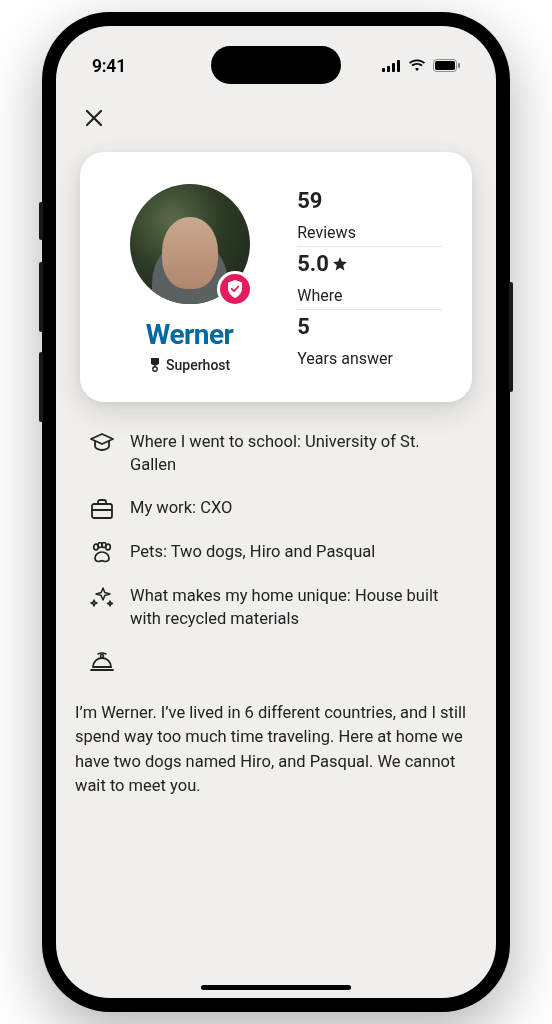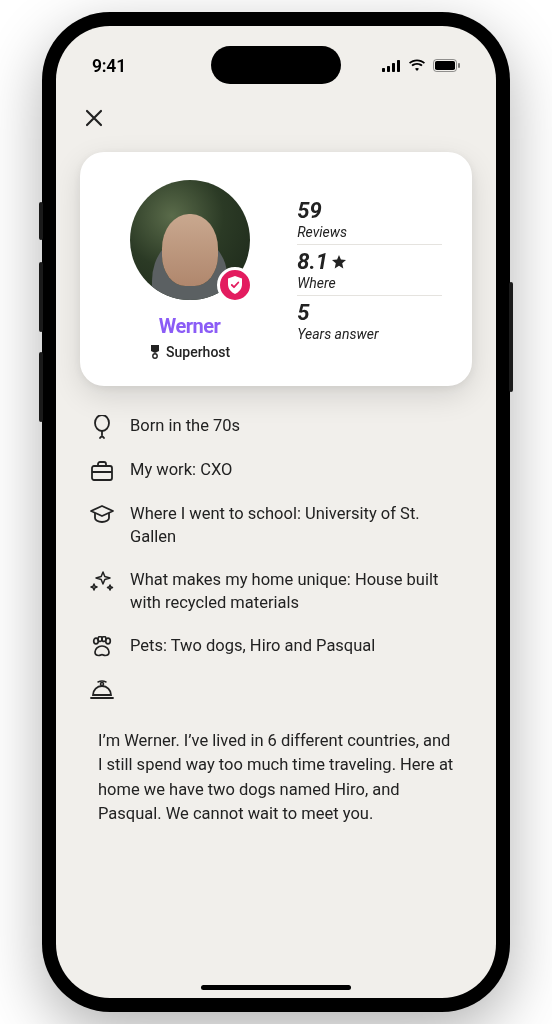--- a/index.html
+++ b/index.html
@@ -116,45 +116,44 @@
     .badge {
       position: absolute;
       bottom: -3px; right: -3px;
       width: 36px; height: 36px;
       background: #e31c5f;
       border: 3px solid #fff;
       border-radius: 50%;
       display: flex; align-items: center; justify-content: center;
     }
     .host-name {
-      font-size: 20px;
+      font-size: 28px;
       font-weight: 700;
       margin-top: 14px;
-      color: #8b5cf6;
+      color: #0369a1;
       letter-spacing: -0.5px;
     }
     .superhost-row {
       display: flex; align-items: center; gap: 5px;
       font-size: 14px; font-weight: 500; color: #222;
       margin-top: 6px;
     }
     .profile-right {
       flex: 1;
       display: flex;
       flex-direction: column;
-      justify-content: center;
+      justify-content: space-between;
       padding: 4px 0;
-      font-style: italic;
     }
     .stat { padding: 4px 0; }
     .stat-value {
       font-size: 22px; font-weight: 700; color: #222;
       display: flex; align-items: center; gap: 4px;
     }
-    .stat-label { font-size: 14px; color: #222; margin-top: 1px; }
+    .stat-label { font-size: 16px; color: #222; margin-top: 10px; }
     .divider { height: 1px; background: #e5e3df; }
     .details {
       padding: 0 34px;
       display: flex;
       flex-direction: column;
       gap: 19px;
     }
     .detail-row {
       display: flex;
       align-items: flex-start;
@@ -165,21 +164,21 @@
       flex-shrink: 0;
       display: flex; align-items: center; justify-content: center;
       margin-top: 1px;
     }
     .detail-text {
       font-size: 16.5px;
       color: #222;
       line-height: 1.42;
     }
     .bio {
-      padding: 26px 42px 0;
+      padding: 26px 19px 0;
       font-size: 16.5px;
       color: #222;
       line-height: 1.48;
     }
     .home-indicator {
       position: absolute;
       bottom: 8px;
       left: 50%;
       transform: translateX(-50%);
       width: 150px; height: 5px;
@@ -255,85 +254,76 @@
           </div>
         </div>
         <div class="profile-right">
           <div class="stat">
             <div class="stat-value">59</div>
             <div class="stat-label">Reviews</div>
           </div>
           <div class="divider"></div>
           <div class="stat">
             <div class="stat-value">
-              <span>8.1</span>
+              <span>5.0</span>
               <svg width="14" height="14" viewBox="0 0 14 14">
                   <path d="M7 0 L8.9 4.5 L14 5 L10.2 8.3 L11.3 13.5 L7 10.8 L2.7 13.5 L3.8 8.3 L0 5 L5.1 4.5 Z" fill="#222"></path>
                 </svg>
             </div>
             <div class="stat-label">Where</div>
           </div>
           <div class="divider"></div>
           <div class="stat">
             <div class="stat-value">5</div>
             <div class="stat-label">Years answer</div>
           </div>
         </div>
       </div>
 
       <div class="details">
         <div class="detail-row">
           <span class="detail-icon">
-            <svg width="22" height="24" viewBox="0 0 22 24">
-                <ellipse cx="11" cy="8" rx="7" ry="8" fill="none" stroke="#222" stroke-width="1.8"></ellipse>
-                <path d="M11 16 v4 M9 23 q2 -3 4 0" stroke="#222" stroke-width="1.8" fill="none" stroke-linecap="round"></path>
-              </svg>
-          </span>
-          <span class="detail-text">Born in the 70s</span>
+            <svg width="24" height="22" viewBox="0 0 24 22">
+                <path d="M12 2 L23 7 L12 12 L1 7 Z" fill="none" stroke="#222" stroke-width="1.8" stroke-linejoin="round"></path>
+                <path d="M5 9 v5 c0 2 3 4 7 4 s7 -2 7 -4 v-5" fill="none" stroke="#222" stroke-width="1.8"></path>
+              </svg>
+          </span>
+          <span class="detail-text">Where I went to school: University of St. Gallen</span>
         </div>
         <div class="detail-row">
           <span class="detail-icon">
             <svg width="24" height="22" viewBox="0 0 24 22">
                 <rect x="2" y="6" width="20" height="14" rx="2" fill="none" stroke="#222" stroke-width="1.8"></rect>
                 <path d="M8 6 V4 a2 2 0 0 1 2 -2 h4 a2 2 0 0 1 2 2 v2 M2 12 h20" stroke="#222" stroke-width="1.8" fill="none"></path>
               </svg>
           </span>
           <span class="detail-text">My work: CXO</span>
-        </div>
-        <div class="detail-row">
-          <span class="detail-icon">
-            <svg width="24" height="22" viewBox="0 0 24 22">
-                <path d="M12 2 L23 7 L12 12 L1 7 Z" fill="none" stroke="#222" stroke-width="1.8" stroke-linejoin="round"></path>
-                <path d="M5 9 v5 c0 2 3 4 7 4 s7 -2 7 -4 v-5" fill="none" stroke="#222" stroke-width="1.8"></path>
-              </svg>
-          </span>
-          <span class="detail-text">Where I went to school: University of St. Gallen</span>
-        </div>
-        <div class="detail-row">
-          <span class="detail-icon">
-            <svg width="24" height="24" viewBox="0 0 24 24">
-                <path d="M13 3 l1.8 4.5 L20 9 l-5.2 1.5 L13 15 l-1.8 -4.5 L6 9 l5.2 -1.5 Z M4 15 l.9 2.3 L7 18 l-2.1 .7 L4 21 l-.9 -2.3 L1 18 l2.1 -.7 Z M20 16 l.7 1.8 L22.5 18.5 l-1.8 .7 L20 21 l-.7 -1.8 L17.5 18.5 l1.8 -.7 Z" fill="none" stroke="#222" stroke-width="1.5" stroke-linejoin="round"></path>
-              </svg>
-          </span>
-          <span class="detail-text">What makes my home unique: House built with recycled materials</span>
         </div>
         <div class="detail-row">
           <span class="detail-icon">
             <svg width="24" height="22" viewBox="0 0 24 22">
                 <ellipse cx="6" cy="5" rx="2.3" ry="2.8" fill="none" stroke="#222" stroke-width="1.7"></ellipse>
                 <ellipse cx="18" cy="5" rx="2.3" ry="2.8" fill="none" stroke="#222" stroke-width="1.7"></ellipse>
                 <ellipse cx="10" cy="3" rx="2" ry="2.5" fill="none" stroke="#222" stroke-width="1.7"></ellipse>
                 <ellipse cx="14" cy="3" rx="2" ry="2.5" fill="none" stroke="#222" stroke-width="1.7"></ellipse>
                 <path d="M12 10 c-4 0 -7 3 -7 6 c0 2 1.5 3.5 3.8 3.5 c1.2 0 2 -.8 3.2 -.8 s2 .8 3.2 .8 c2.3 0 3.8 -1.5 3.8 -3.5 c0 -3 -3 -6 -7 -6 Z" fill="none" stroke="#222" stroke-width="1.7"></path>
               </svg>
           </span>
           <span class="detail-text">Pets: Two dogs, Hiro and Pasqual</span>
         </div>
         <div class="detail-row">
           <span class="detail-icon">
+            <svg width="24" height="24" viewBox="0 0 24 24">
+                <path d="M13 3 l1.8 4.5 L20 9 l-5.2 1.5 L13 15 l-1.8 -4.5 L6 9 l5.2 -1.5 Z M4 15 l.9 2.3 L7 18 l-2.1 .7 L4 21 l-.9 -2.3 L1 18 l2.1 -.7 Z M20 16 l.7 1.8 L22.5 18.5 l-1.8 .7 L20 21 l-.7 -1.8 L17.5 18.5 l1.8 -.7 Z" fill="none" stroke="#222" stroke-width="1.5" stroke-linejoin="round"></path>
+              </svg>
+          </span>
+          <span class="detail-text">What makes my home unique: House built with recycled materials</span>
+        </div>
+        <div class="detail-row">
+          <span class="detail-icon">
             <svg width="24" height="22" viewBox="0 0 24 22">
                 <path d="M3 15 a9 9 0 0 1 18 0 Z" fill="none" stroke="#222" stroke-width="1.8"></path>
                 <path d="M1 18 h22" stroke="#222" stroke-width="1.8" stroke-linecap="round"></path>
                 <circle cx="12" cy="4" r="1.5" fill="none" stroke="#222" stroke-width="1.6"></circle>
                 <path d="M8 2 q4 -2 8 0" stroke="#222" stroke-width="1.4" fill="none" stroke-linecap="round"></path>
               </svg>
           </span>
         </div>
       </div>
 

